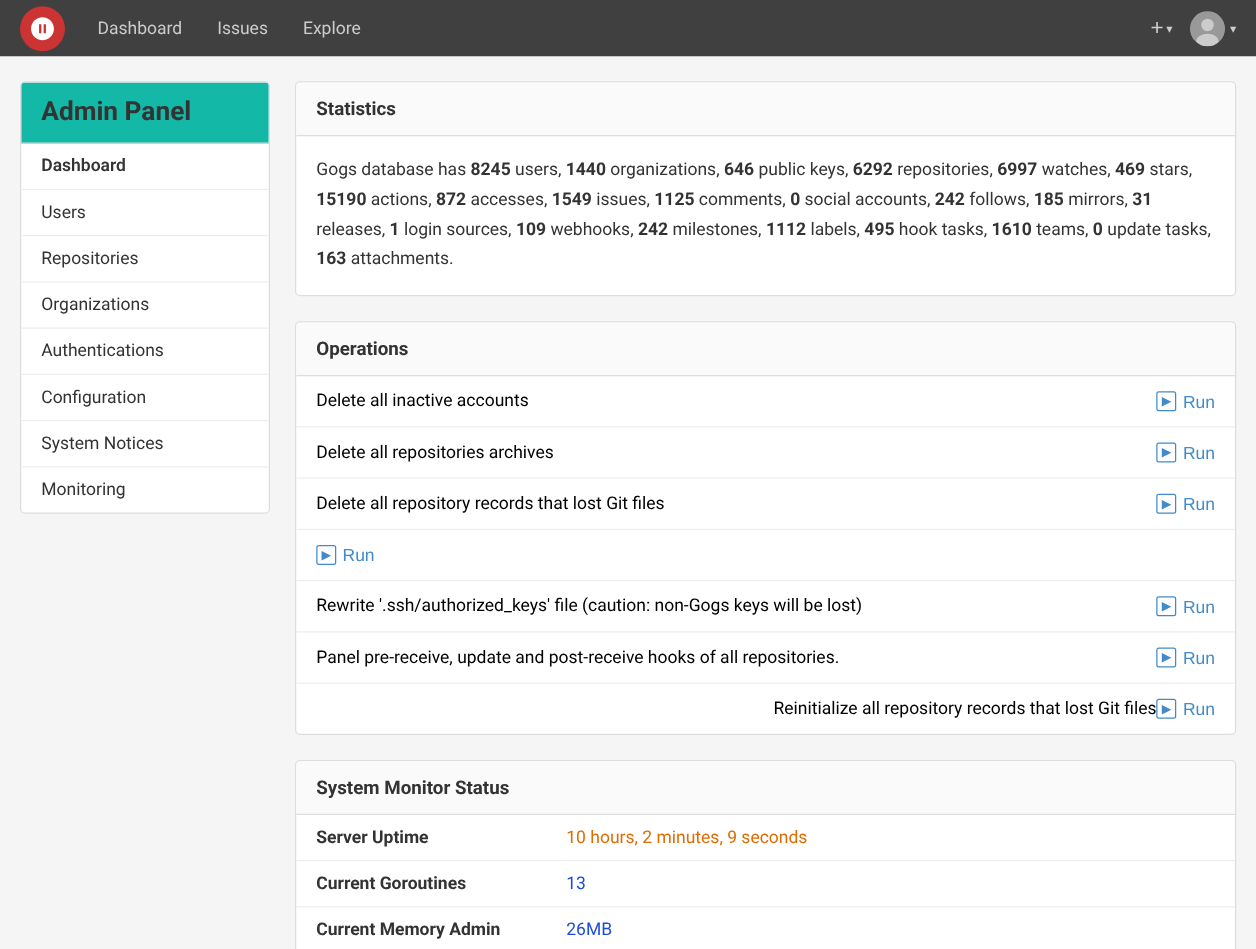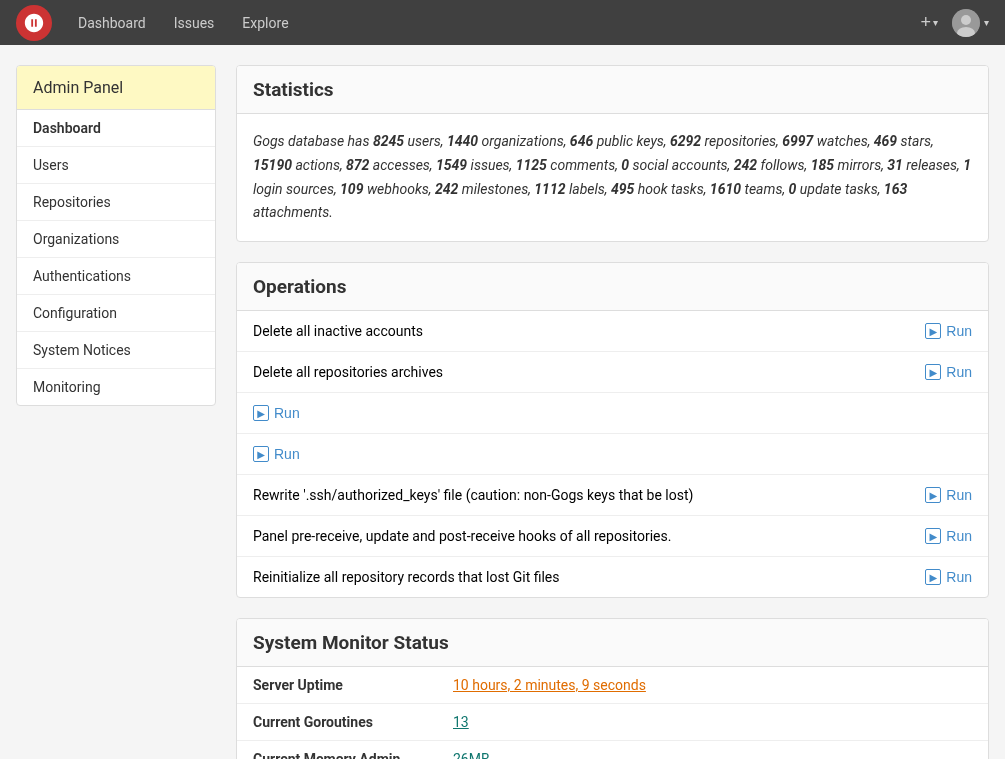--- a/index.html
+++ b/index.html
@@ -67,24 +67,24 @@
     .sidebar {
       width: 200px;
       flex-shrink: 0;
       background: white;
       border: 1px solid #ddd;
       border-radius: 4px;
       overflow: hidden;
     }
     .sidebar-title {
       padding: 12px 16px;
-      font-weight: normal;
-      font-size: 16px;
+      font-weight: bold;
+      font-size: 21px;
       border-bottom: 1px solid #ddd;
-      background: #fef9c3;
+      background: #14b8a6;
     }
     .sidebar-item {
       padding: 10px 16px;
       border-bottom: 1px solid #eee;
       cursor: pointer;
       color: #333;
       display: block;
     }
     .sidebar-item:last-child { border-bottom: none; }
     .sidebar-item.active { font-weight: 600; }
@@ -95,39 +95,39 @@
     
     .card {
       background: white;
       border: 1px solid #ddd;
       border-radius: 4px;
       overflow: hidden;
     }
     .card-header {
       padding: 12px 16px;
       font-weight: bold;
-      font-size: 19px;
+      font-size: 15px;
       border-bottom: 1px solid #ddd;
       background: #fafafa;
     }
-    .card-body { padding: 16px; font-style: italic; }
+    .card-body { padding: 16px; }
 
     
     .stats-text { line-height: 1.7; color: #333; }
     .stats-text strong { font-weight: 700; }
 
     
     .op-row {
       display: flex;
       align-items: center;
       justify-content: space-between;
       padding: 12px 16px;
       border-bottom: 1px solid #eee;
     }
-    .op-row:last-child { border-bottom: none; }
+    .op-row:last-child { border-bottom: none; justify-content: flex-end; }
     .op-label { color: #000000; }
     .op-run {
       display: flex; align-items: center; gap: 5px;
       color: #428bca;
       cursor: pointer;
       background: none; border: none;
       font-size: 14px;
       white-space: nowrap;
     }
     .run-icon {
@@ -140,22 +140,22 @@
 
     
     .monitor-row {
       display: flex;
       padding: 10px 16px;
       border-bottom: 1px solid #eee;
       align-items: flex-end;
     }
     .monitor-row:last-child { border-bottom: none; }
     .monitor-label { font-weight: bold; width: 200px; flex-shrink: 0; }
-    .monitor-value { color: #e06c00; text-decoration: underline; }
-    .monitor-value.plain { color: #0f766e; }
+    .monitor-value { color: #e06c00; }
+    .monitor-value.plain { color: #1d4ed8; }
   </style>
 </head>
 <body>
 
 <header class="header">
   <div class="header-logo">
     <svg viewBox="0 0 24 24">
       <path d="M12 2C6.48 2 2 6.48 2 12s4.48 10 10 10 10-4.48 10-10S17.52 2 12 2zm-1 14H9V8h2v8zm4 0h-2V8h2v8z"></path>
     </svg>
   </div>
@@ -239,33 +239,34 @@
           </button>
         </div>
         <div class="op-row">
           <span class="op-label">Delete all repositories archives</span>
           <button class="op-run">
             <span class="run-icon">▶</span>
             <span>Run</span>
           </button>
         </div>
         <div class="op-row">
-          <button class="op-run">
-            <span class="run-icon">▶</span>
-            <span>Run</span>
-          </button>
-        </div>
-        <div class="op-row">
-          <button class="op-run">
-            <span class="run-icon">▶</span>
-            <span>Run</span>
-          </button>
-        </div>
-        <div class="op-row">
-          <span class="op-label">Rewrite '.ssh/authorized_keys' file (caution: non-Gogs keys that be lost)</span>
+          <span class="op-label">Delete all repository records that lost Git files</span>
+          <button class="op-run">
+            <span class="run-icon">▶</span>
+            <span>Run</span>
+          </button>
+        </div>
+        <div class="op-row">
+          <button class="op-run">
+            <span class="run-icon">▶</span>
+            <span>Run</span>
+          </button>
+        </div>
+        <div class="op-row">
+          <span class="op-label">Rewrite '.ssh/authorized_keys' file (caution: non-Gogs keys will be lost)</span>
           <button class="op-run">
             <span class="run-icon">▶</span>
             <span>Run</span>
           </button>
         </div>
         <div class="op-row">
           <span class="op-label">Panel pre-receive, update and post-receive hooks of all repositories.</span>
           <button class="op-run">
             <span class="run-icon">▶</span>
             <span>Run</span>

